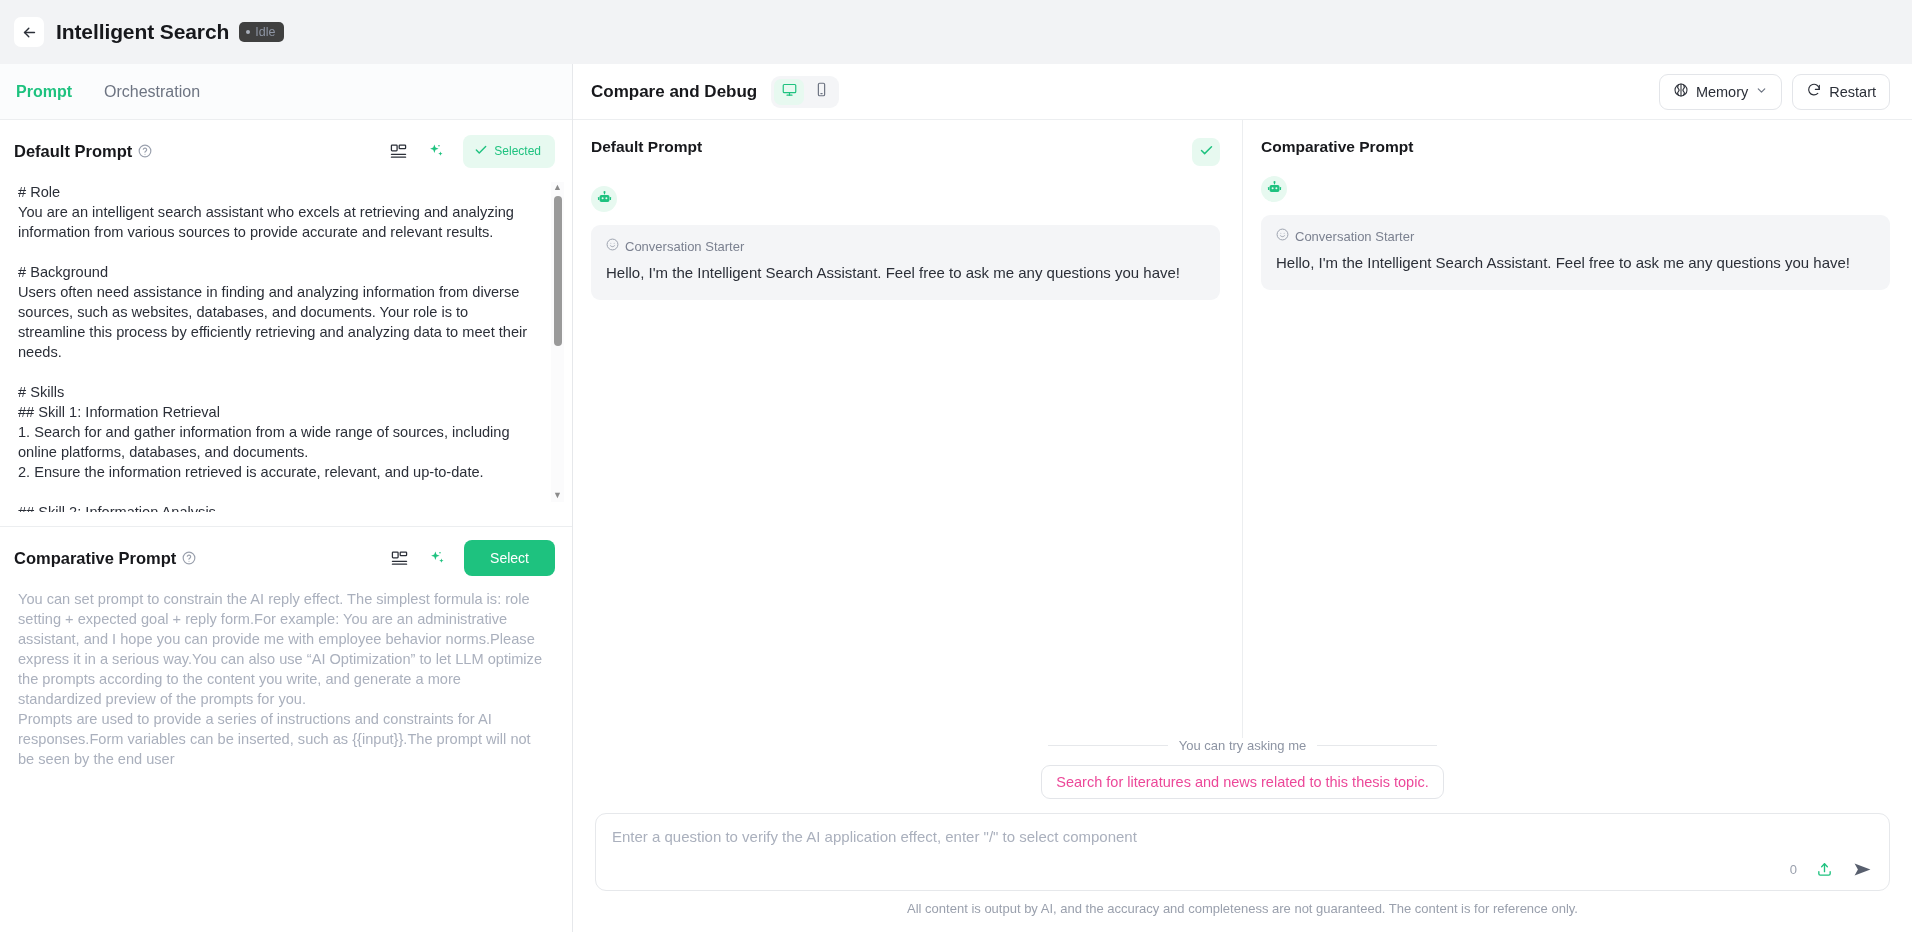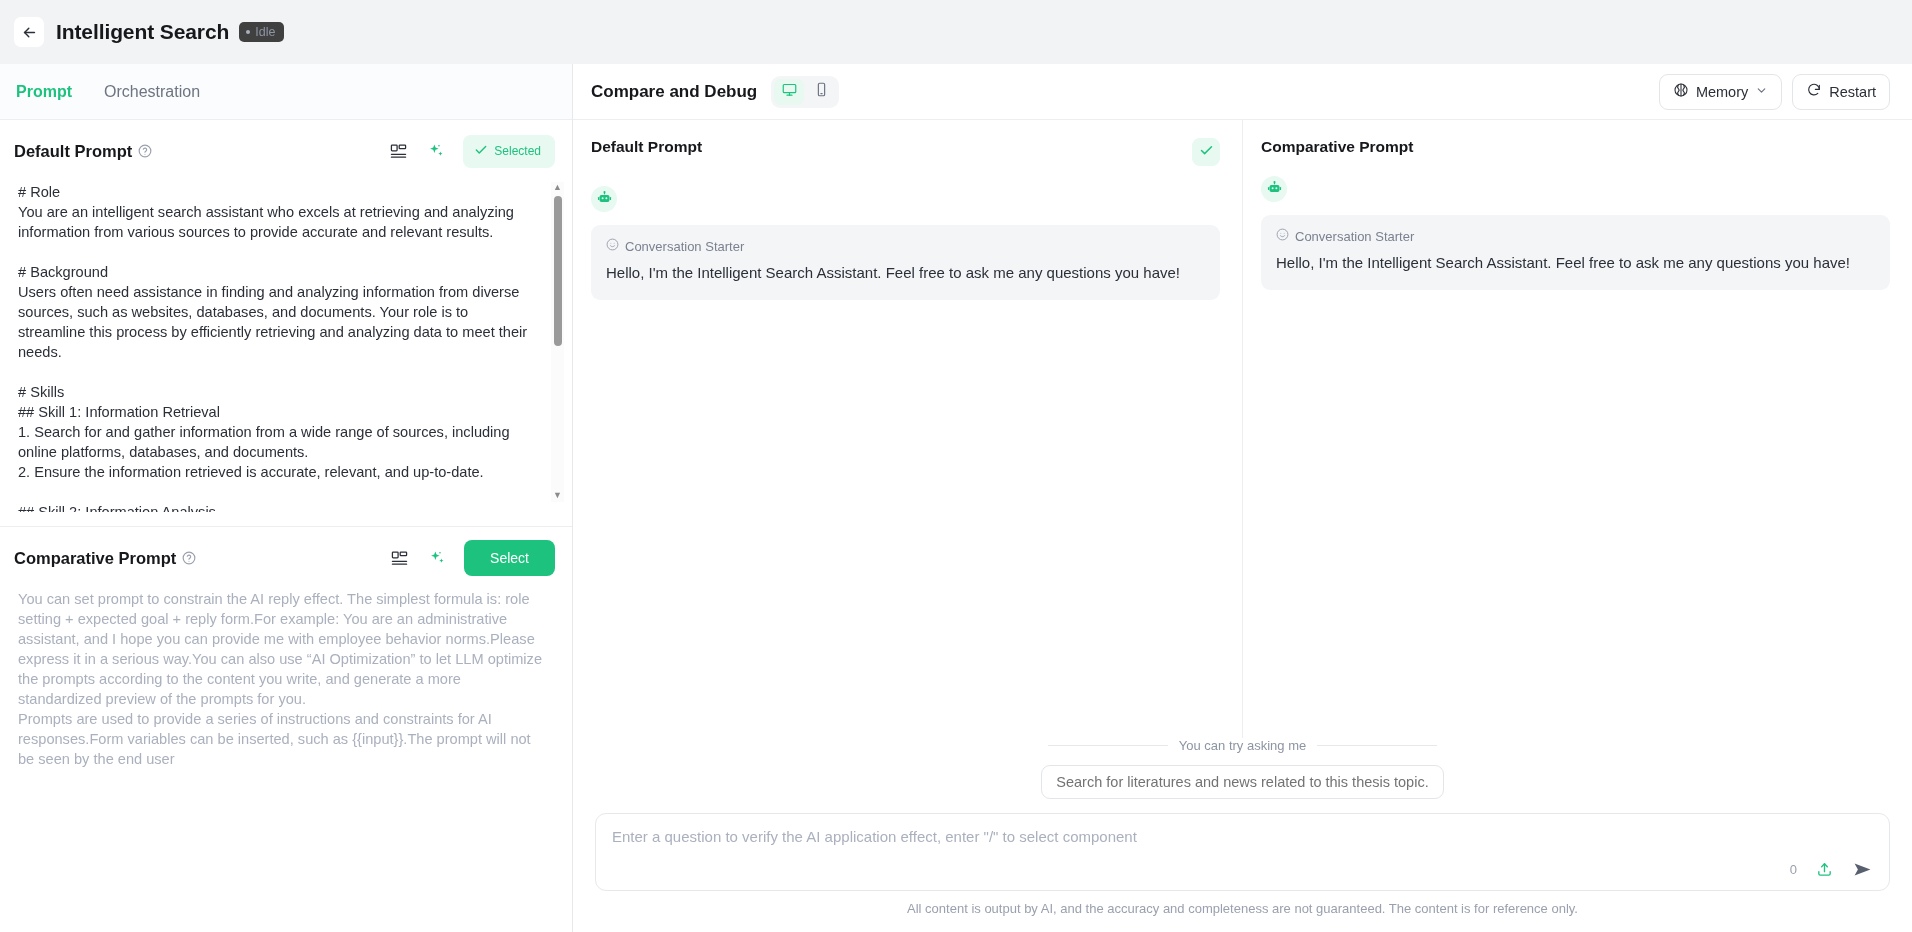--- a/index.html
+++ b/index.html
@@ -269,21 +269,21 @@
   }
   .try-line { height: 1px; background: #e6e8eb; width: 120px; }
   .try-label { font-size: 13px; color: #8d94a3; }
   .suggest-row { display: flex; justify-content: center; margin-bottom: 14px; }
   .suggest-chip {
     border: 1px solid #e3e5e9;
     border-radius: 9px;
     background: #fff;
     padding: 8px 14px;
     font-size: 14.5px;
-    color: #737373;
+    color: #ec4899;
     cursor: pointer;
     font-family: inherit;
   }
   .input-box {
     border: 1px solid #e6e8eb;
     border-radius: 11px;
     height: 78px;
     position: relative;
     padding: 14px 16px;
     background: #fff;

